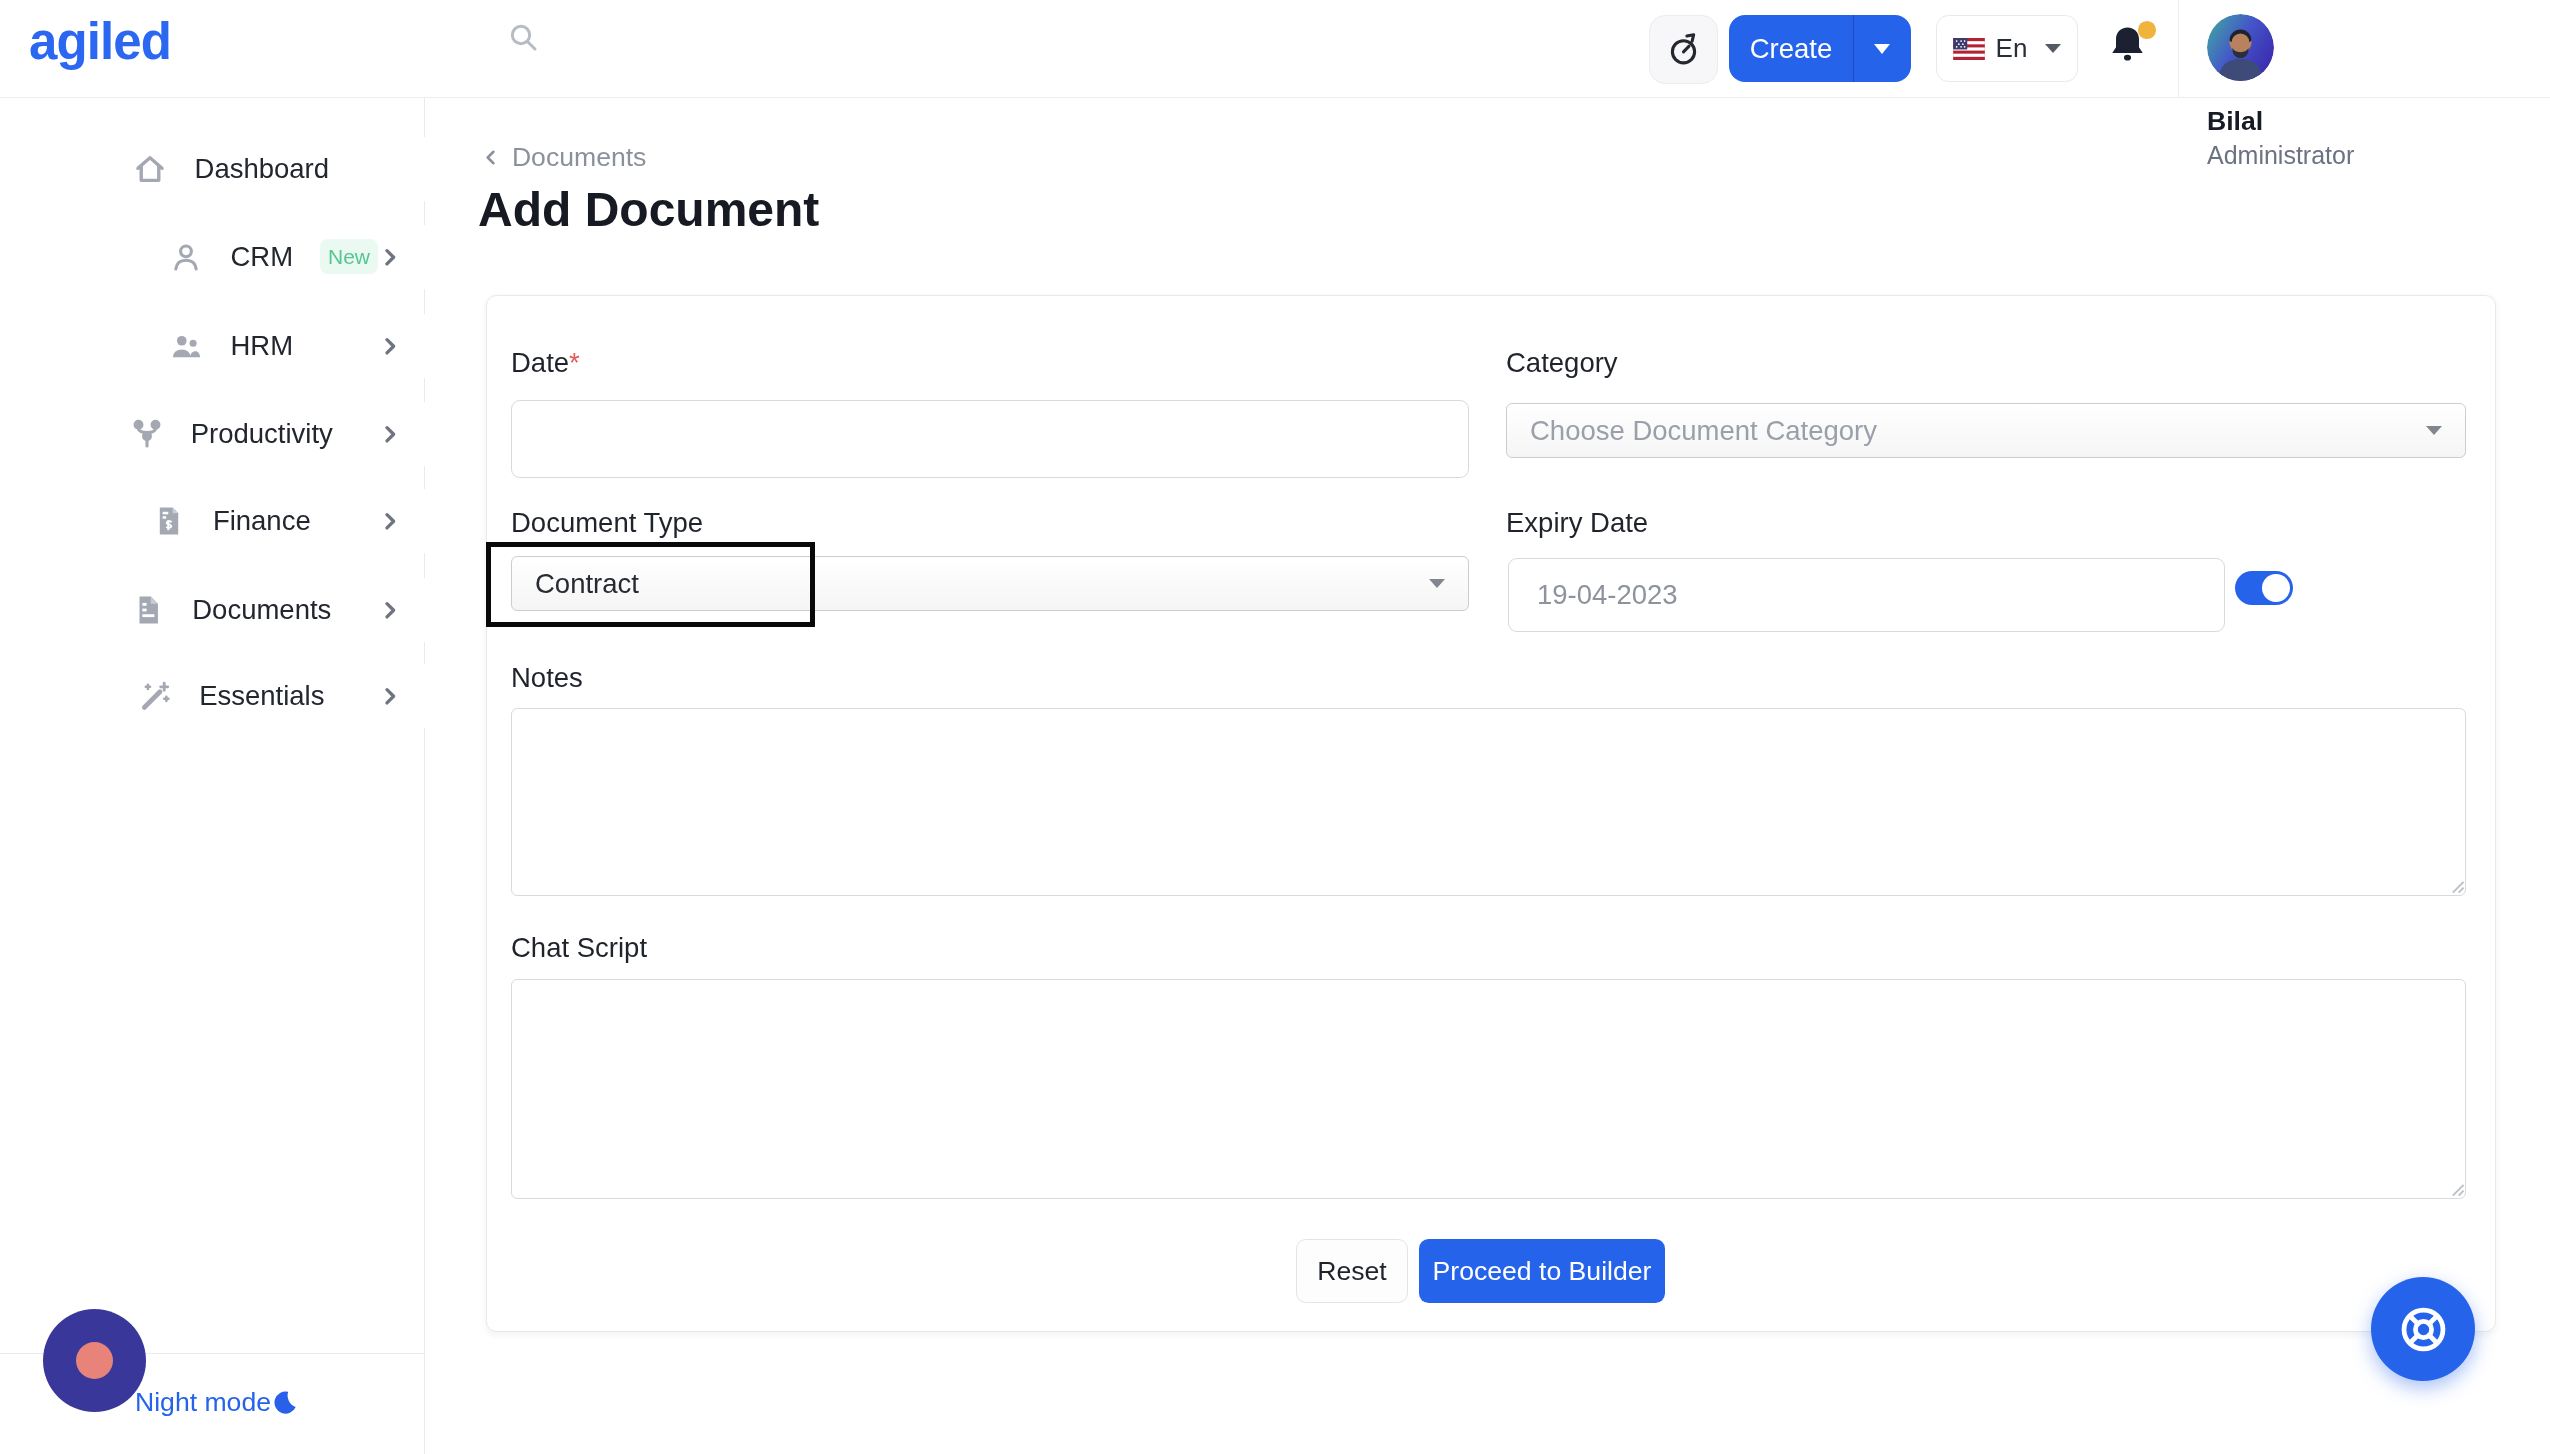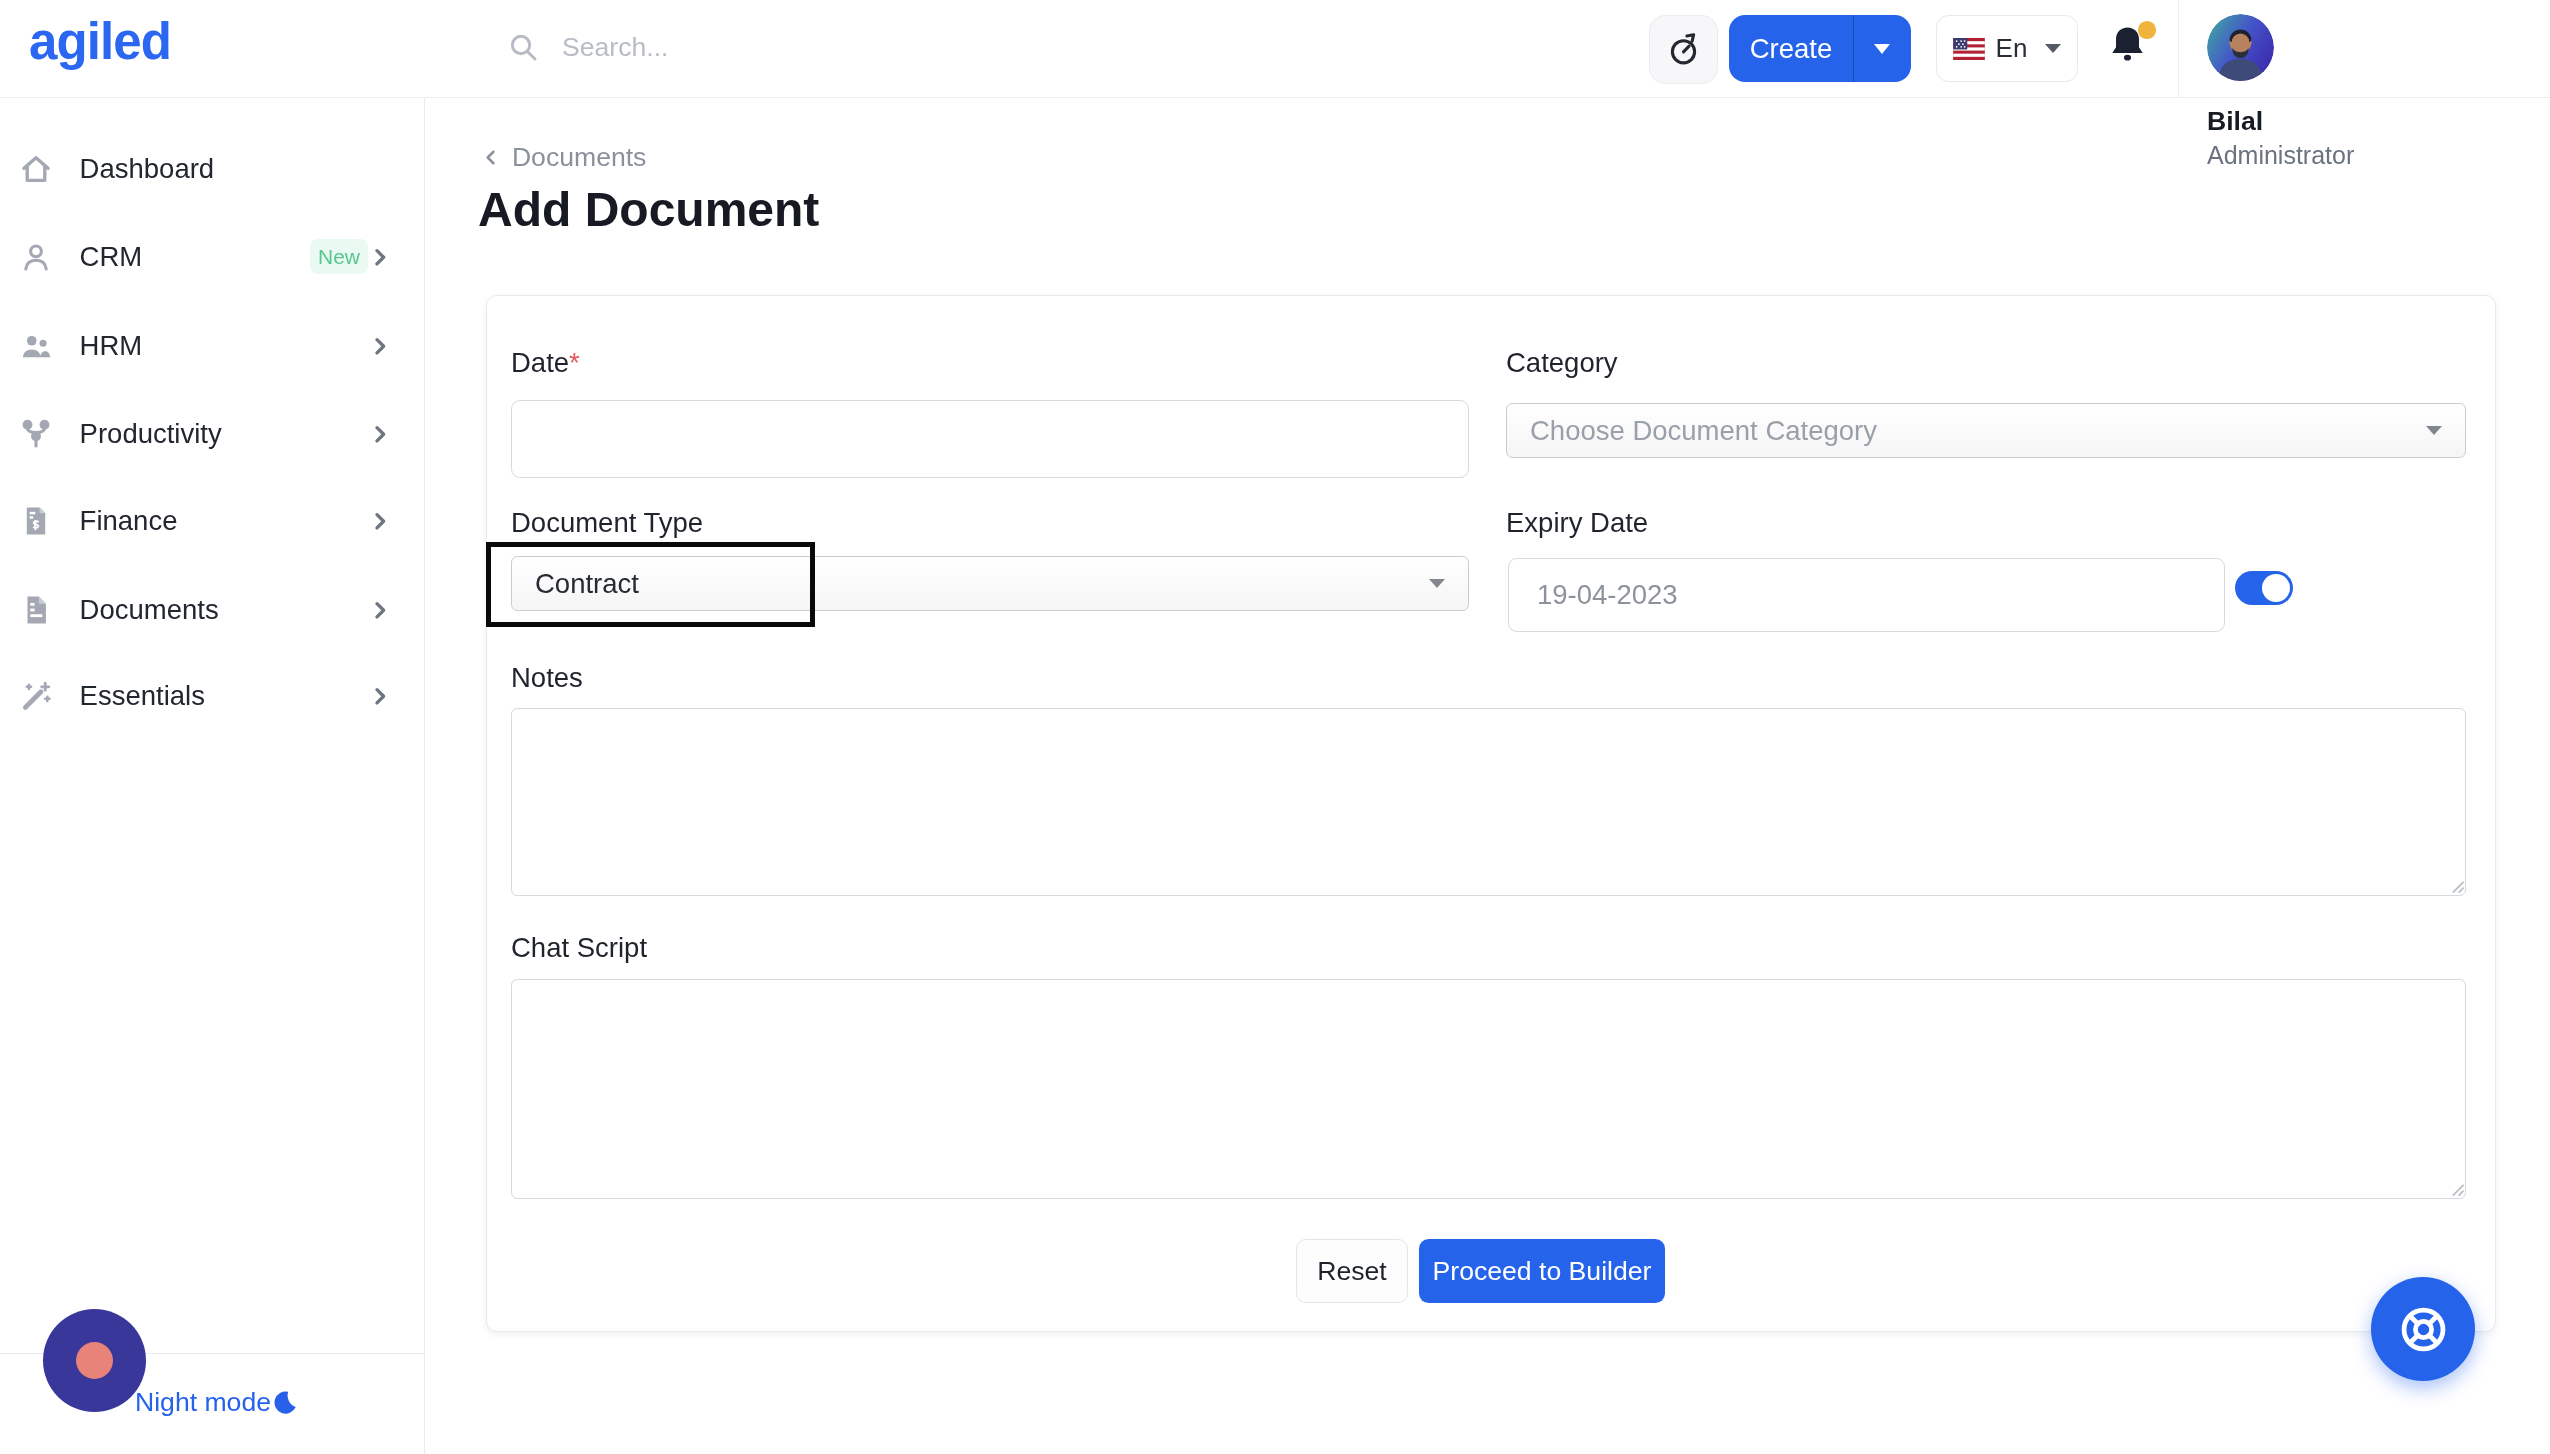--- a/index.html
+++ b/index.html
@@ -28,21 +28,21 @@
   .bell-wrap{position:absolute;left:2106px;top:23px;width:50px;height:55px;cursor:pointer;}
   .bell-dot{position:absolute;left:32px;top:-1.8px;width:17.7px;height:17.7px;border-radius:50%;background:#f0b43c;}
   .header-vdiv{position:absolute;left:2178px;top:0;width:0.9px;height:97px;background:#edeef2;}
   .user-wrap{position:absolute;left:2207px;top:14px;display:flex;gap:21px;cursor:pointer;flex-direction:column;}
   .avatar{width:67px;height:67px;border-radius:50%;overflow:hidden;flex:0 0 auto;}
   .user-name{font-size:26.6px;font-weight:600;color:#171b24;line-height:1.15;margin-top:3.5px;}
   .user-role{font-size:25px;color:#6b7280;margin-top:5.3px;}
 
   
   .sidebar-border{position:absolute;left:424px;top:97px;width:0.9px;height:1357px;background:#e9ebee;}
-  .side-item{position:absolute;left:0;width:424px;height:64px;display:flex;align-items:center;padding-left:18px;box-sizing:border-box;cursor:pointer;background:#fff;}
+  .side-item{position:absolute;left:10px;width:424px;height:64px;display:flex;align-items:center;padding-left:18px;box-sizing:border-box;cursor:pointer;background:#fff;justify-content:center;}
   .s-icon{width:35px;height:35px;margin-right:26.6px;display:flex;align-items:center;justify-content:center;}
   .s-label{font-size:27.5px;color:#22262e;font-weight:500;}
   .badge-new{position:absolute;left:310px;top:14px;width:58px;height:35px;border-radius:8px;background:#eafaf2;color:#57c690;font-size:21px;display:flex;align-items:center;justify-content:center;}
   .s-chev{position:absolute;right:30px;top:18.6px;}
   .side-footer-div{position:absolute;left:0;top:1353px;width:424px;height:0.9px;background:#e9ebee;}
   .night-mode{position:absolute;left:135px;top:1387px;display:flex;align-items:center;gap:0;cursor:pointer;}
   .night-label{font-size:26.6px;color:#2563eb;}
   .rec-bubble{position:absolute;left:43px;top:1309px;width:103px;height:103px;border-radius:50%;background:#3a379b;cursor:pointer;z-index:30;}
   .rec-dot{position:absolute;left:33px;top:33px;width:37px;height:37px;border-radius:50%;background:#e8837a;}
 
@@ -72,21 +72,20 @@
 <div class="header">
   <div class="logo">agiled</div>
 
   <div class="search-wrap">
     <span style="display:flex;">
       <svg width="32" height="32" viewBox="0 0 24 24" fill="none" stroke="#b6bbc4" stroke-width="2.2" stroke-linecap="round">
           <circle cx="10.5" cy="10.5" r="6.5"></circle>
           <line x1="15.5" y1="15.5" x2="21" y2="21"></line>
         </svg>
     </span>
-    <input class="search-input" type="text" placeholder="Search..." style="">
   </div>
 
   <div class="icon-btn">
     <span style="display:flex;">
       <svg width="37" height="37" viewBox="0 0 24 24" fill="none" stroke="#23272f" stroke-width="2" stroke-linecap="round">
         <circle cx="12" cy="13.5" r="7.2"></circle>
         <line x1="12" y1="13.5" x2="15.6" y2="9.8"></line>
         <path d="M14.2 3.2 L18.6 2.4 L17.6 6.6" stroke-linejoin="round"></path>
       </svg>
     </span>

